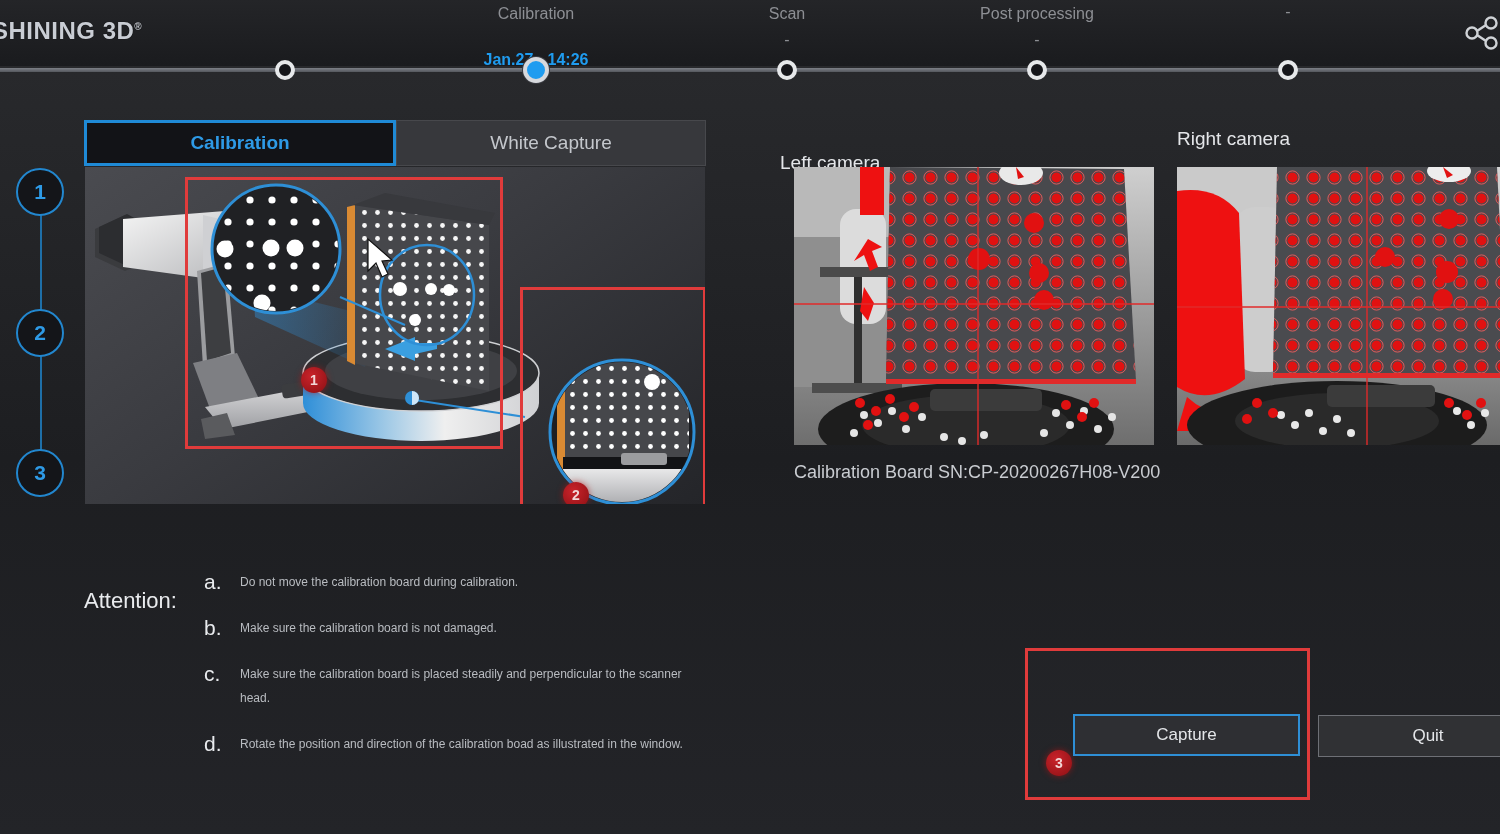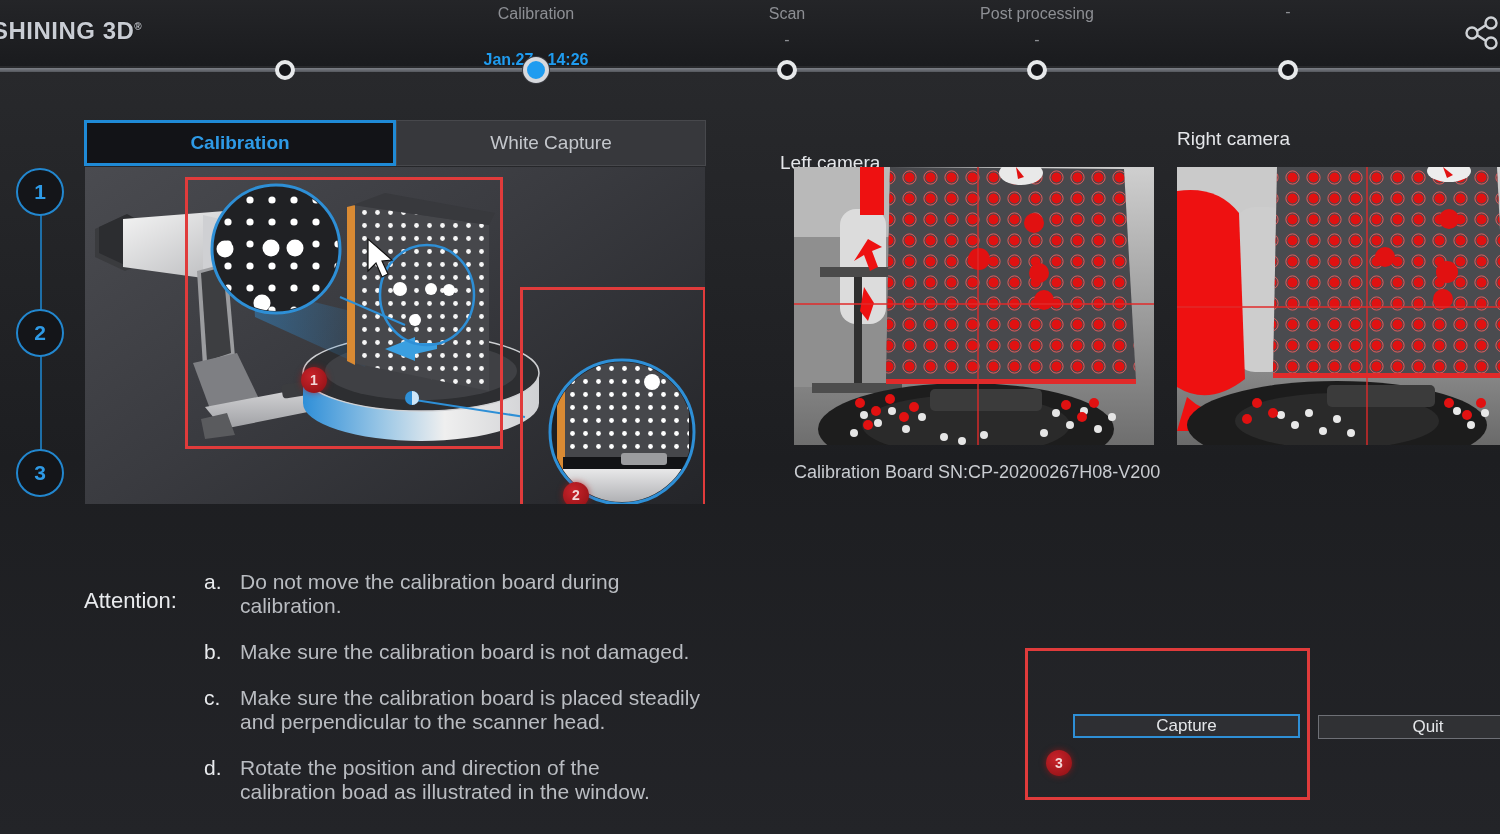--- a/index.html
+++ b/index.html
@@ -101,21 +101,21 @@
   .attn-wrap { position:absolute; left:84px; top:570px; width:640px; }
   .attn-head {
     position:absolute; left:0; top:4px; width:150px;
     font-size:22px; color:#e9ebee; font-weight:normal;margin-top:14px;
   }
   .attn-row { display:flex; margin-bottom:22px; }
   .attn-row .mk {
     width:36px; margin-left:120px; flex:none;
     font-size:21px; color:#e9ebee; text-align:left;
   }
-  .attn-row .tx { font-size:21px; color:#b9bcc1; line-height:24px; width:460px; }
+  .attn-row .tx { font-size:12px; color:#b9bcc1; line-height:24px; width:460px; }
   .attn-row.first .mk { margin-left:120px; }
 
   
   .cam-label { position:absolute; font-size:19px; color:#e4e6e9; }
   .cam-l-label { left:780px; top:128px;margin-top:24px; }
   .cam-r-label { left:1177px; top:128px; }
 
   .cam {
     position:absolute; top:167px; height:278px; overflow:hidden;
     background:#8b8b8b;
@@ -127,21 +127,21 @@
     position:absolute; left:794px; top:462px;
     font-size:18px; color:#c9ccd1;
   }
 
   
   .action-red {
     position:absolute; left:1025px; top:648px; width:285px; height:152px;
     border:3px solid #e03b3b; background:rgba(255,255,255,.012);
   }
   .btn {
-    position:absolute; height:24px;
+    position:absolute; height:42px;
     display:flex; align-items:center; justify-content:center;
     font-size:17px; color:#e4e6e9; background:#303134;
   }
   .btn-capture {
     left:1073px; top:714px; width:227px;
     border:2px solid #2e8fd6; background:#2e2f33;
   }
   .btn-quit {
     left:1318px; top:715px; width:220px;
     border:1px solid #6e7076; background:#303134;

